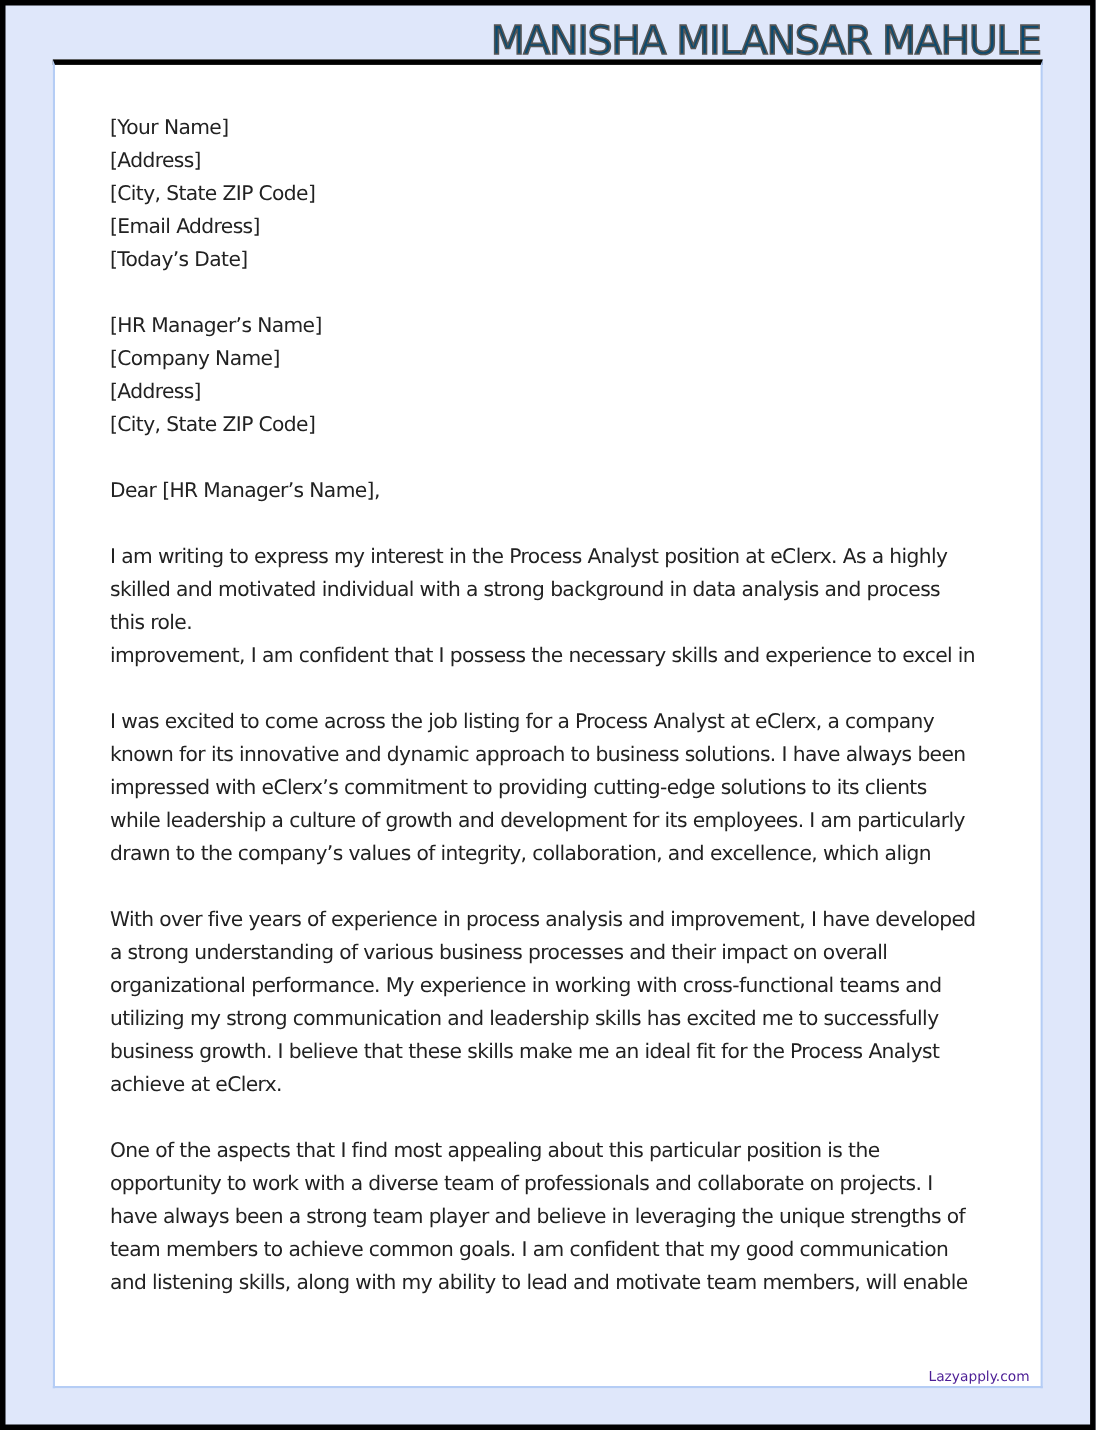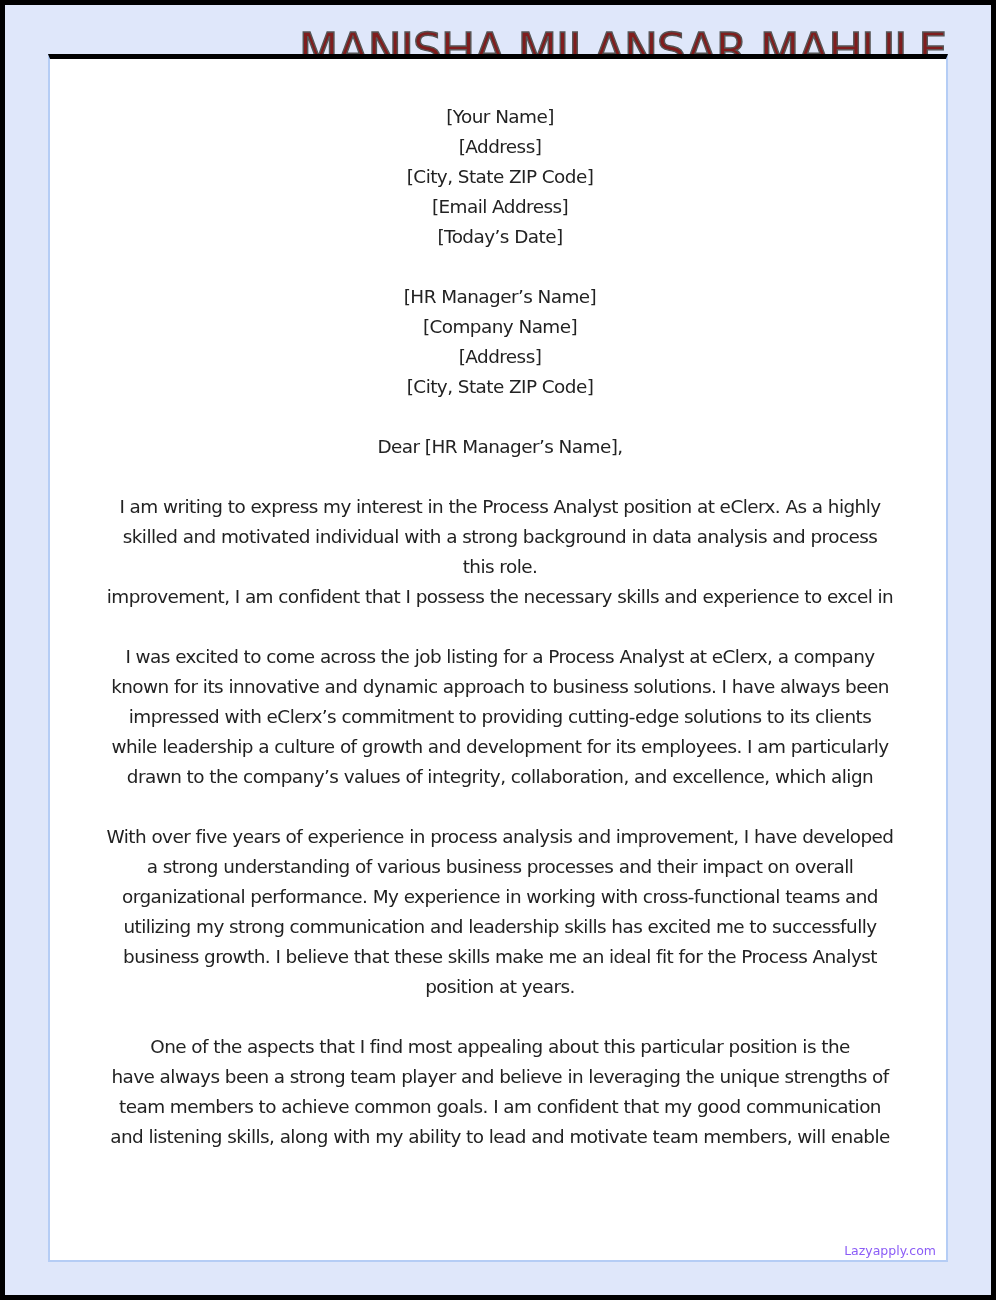--- a/index.html
+++ b/index.html
@@ -7,46 +7,46 @@
     width: 996px; height: 1300px; position: relative; overflow: hidden;
     background: #dfe7fa;
     font-family: "DejaVu Sans", sans-serif;
   }
   .outer-frame {
     position: absolute; left: 0; top: 0; width: 996px; height: 1300px;
     box-sizing: border-box; border: 5px solid #000; border-top-width: 5px;
     pointer-events: none;
   }
   .title {
-    position: absolute; right: 50px; top: 27px;
+    position: absolute; right: 50px; top: 15px;
     font-family: "DejaVu Sans", sans-serif;
-    font-size: 46px; line-height: 46px; letter-spacing: -1.3px;
-    color: #7f1d1d;
+    font-size: 36px; line-height: 46px; letter-spacing: -1.3px;
+    color: #0c4a6e;
     -webkit-text-stroke: 1.4px #555;
     white-space: nowrap;
   }
   .page {
     position: absolute; left: 48px; top: 54px; width: 900px; height: 1208px;
     box-sizing: border-box; background: #fff;
     border-left: 2px solid #b5cdf5; border-right: 2px solid #b5cdf5; border-bottom: 2px solid #b5cdf5;
     border-top: 5px solid #000;
     overflow: hidden;
   }
   .content {
     position: absolute; left: 50px; top: 43px; width: 800px;
     font-family: "DejaVu Sans", sans-serif;
     font-size: 18.4px; line-height: 30px; color: #222;
     letter-spacing: -0.55px; word-spacing: 0px;
   }
-  .content .block { margin-bottom: 30px; text-align: center; }
+  .content .block { margin-bottom: 30px; }
   .content .line { display: block; white-space: nowrap; }
   .watermark {
     position: absolute; right: 10px; bottom: 0px;
     font-family: "DejaVu Sans", sans-serif;
-    font-size: 12.5px; line-height: 18px; color: #8b5cf6;
+    font-size: 12.5px; line-height: 18px; color: #4c1d95;
     background: #fff; padding-left: 4px;
   }
 </style>
 </head>
 <body>
 
 <div class="title">MANISHA MILANSAR MAHULE</div>
 
 <div class="page">
   <div class="content">
@@ -84,25 +84,26 @@
       <span class="line">while leadership a culture of growth and development for its employees. I am particularly</span>
       <span class="line">drawn to the company’s values of integrity, collaboration, and excellence, which align</span>
     </div>
 
     <div class="block">
       <span class="line">With over five years of experience in process analysis and improvement, I have developed</span>
       <span class="line">a strong understanding of various business processes and their impact on overall</span>
       <span class="line">organizational performance. My experience in working with cross-functional teams and</span>
       <span class="line">utilizing my strong communication and leadership skills has excited me to successfully</span>
       <span class="line">business growth. I believe that these skills make me an ideal fit for the Process Analyst</span>
-      <span class="line">position at years.</span>
+      <span class="line">achieve at eClerx.</span>
     </div>
 
     <div class="block">
       <span class="line">One of the aspects that I find most appealing about this particular position is the</span>
+      <span class="line">opportunity to work with a diverse team of professionals and collaborate on projects. I</span>
       <span class="line">have always been a strong team player and believe in leveraging the unique strengths of</span>
       <span class="line">team members to achieve common goals. I am confident that my good communication</span>
       <span class="line">and listening skills, along with my ability to lead and motivate team members, will enable</span>
     </div>
 
   </div>
   <div class="watermark">Lazyapply.com</div>
 </div>
 
 <div class="outer-frame"></div>

